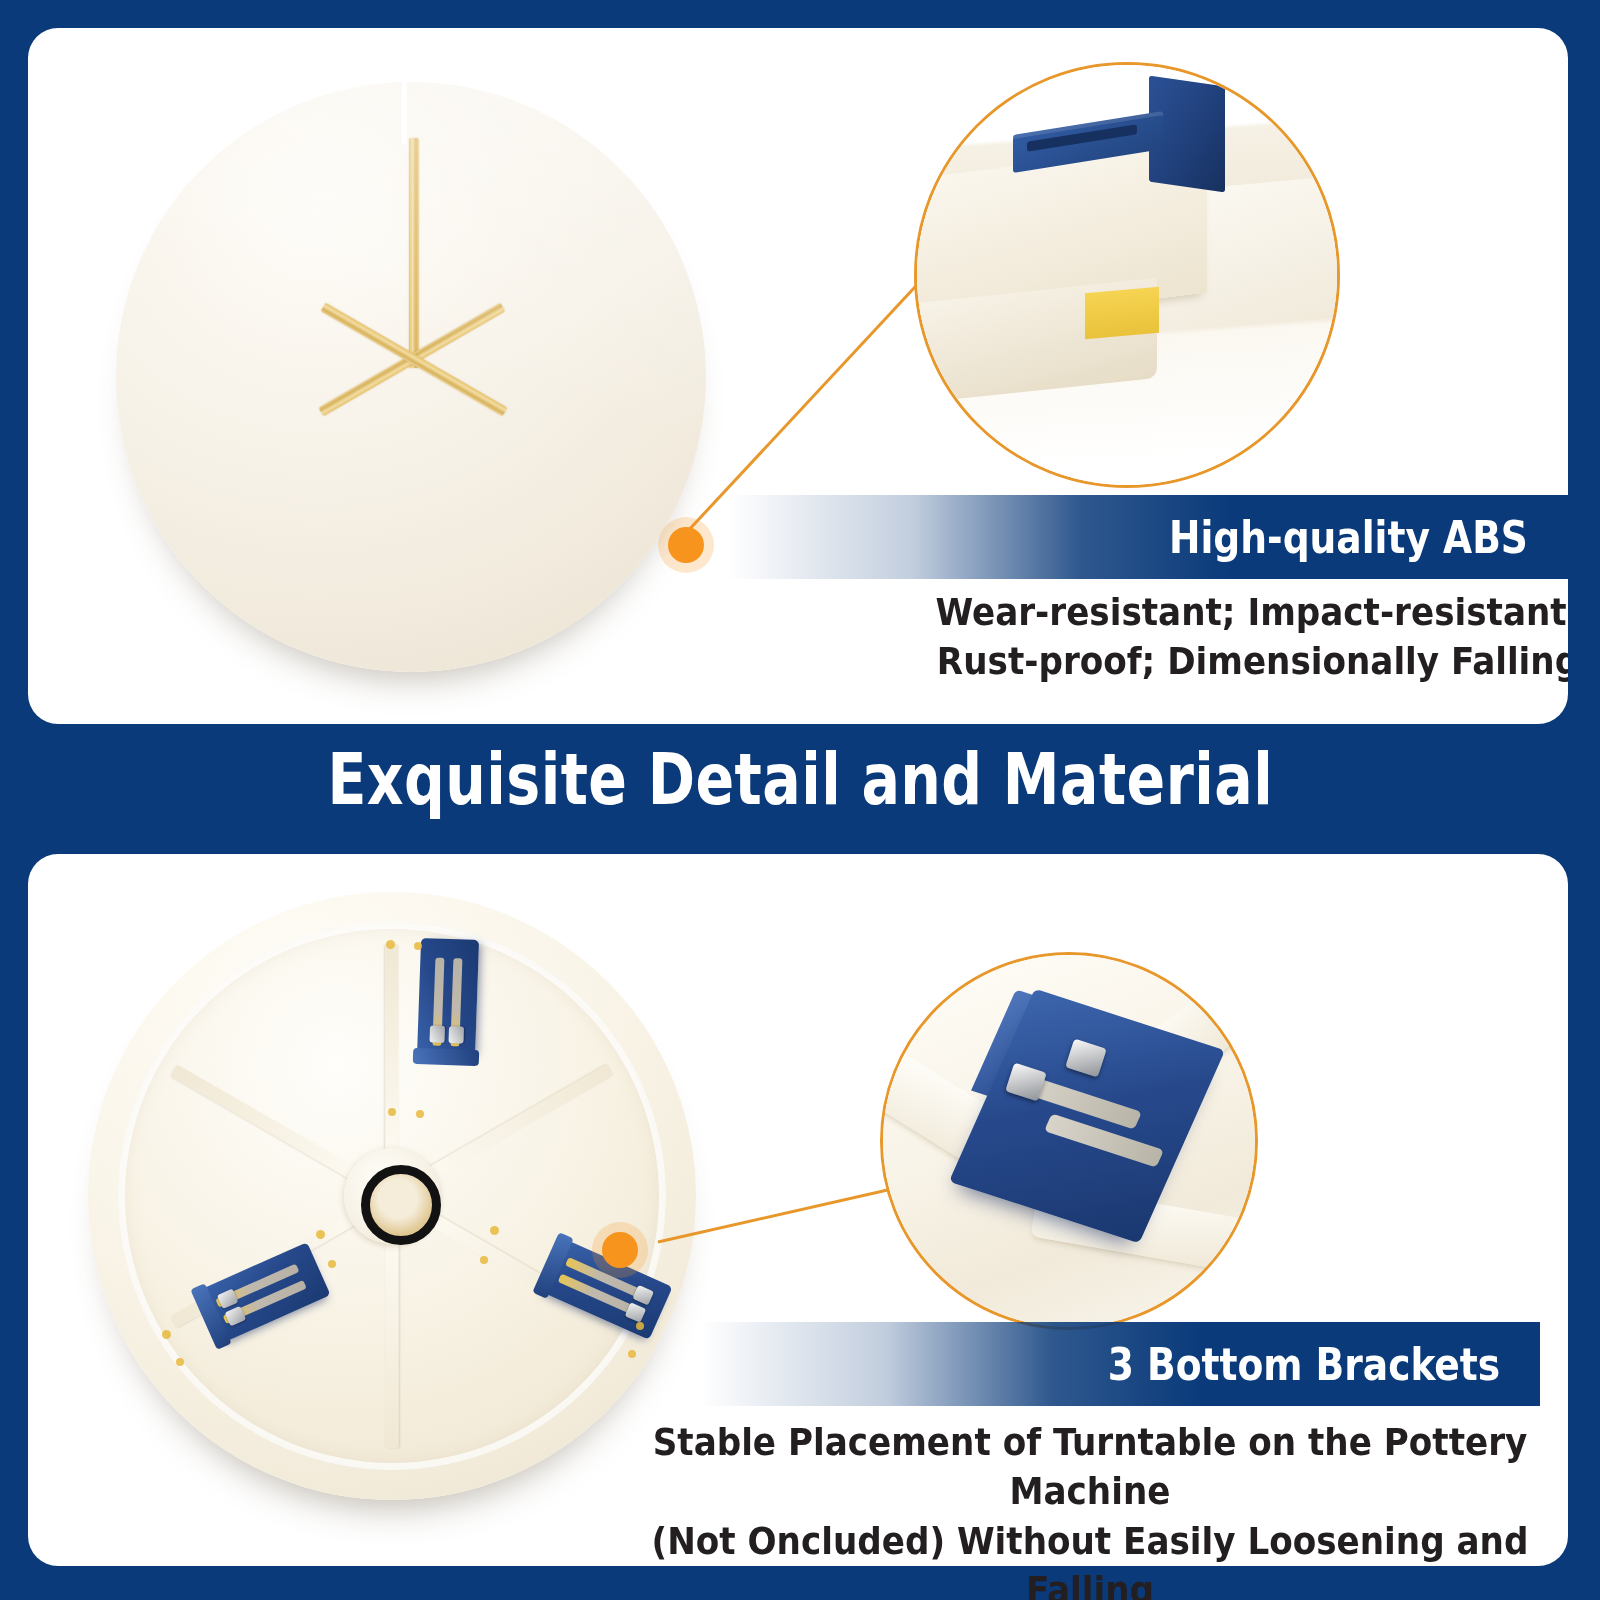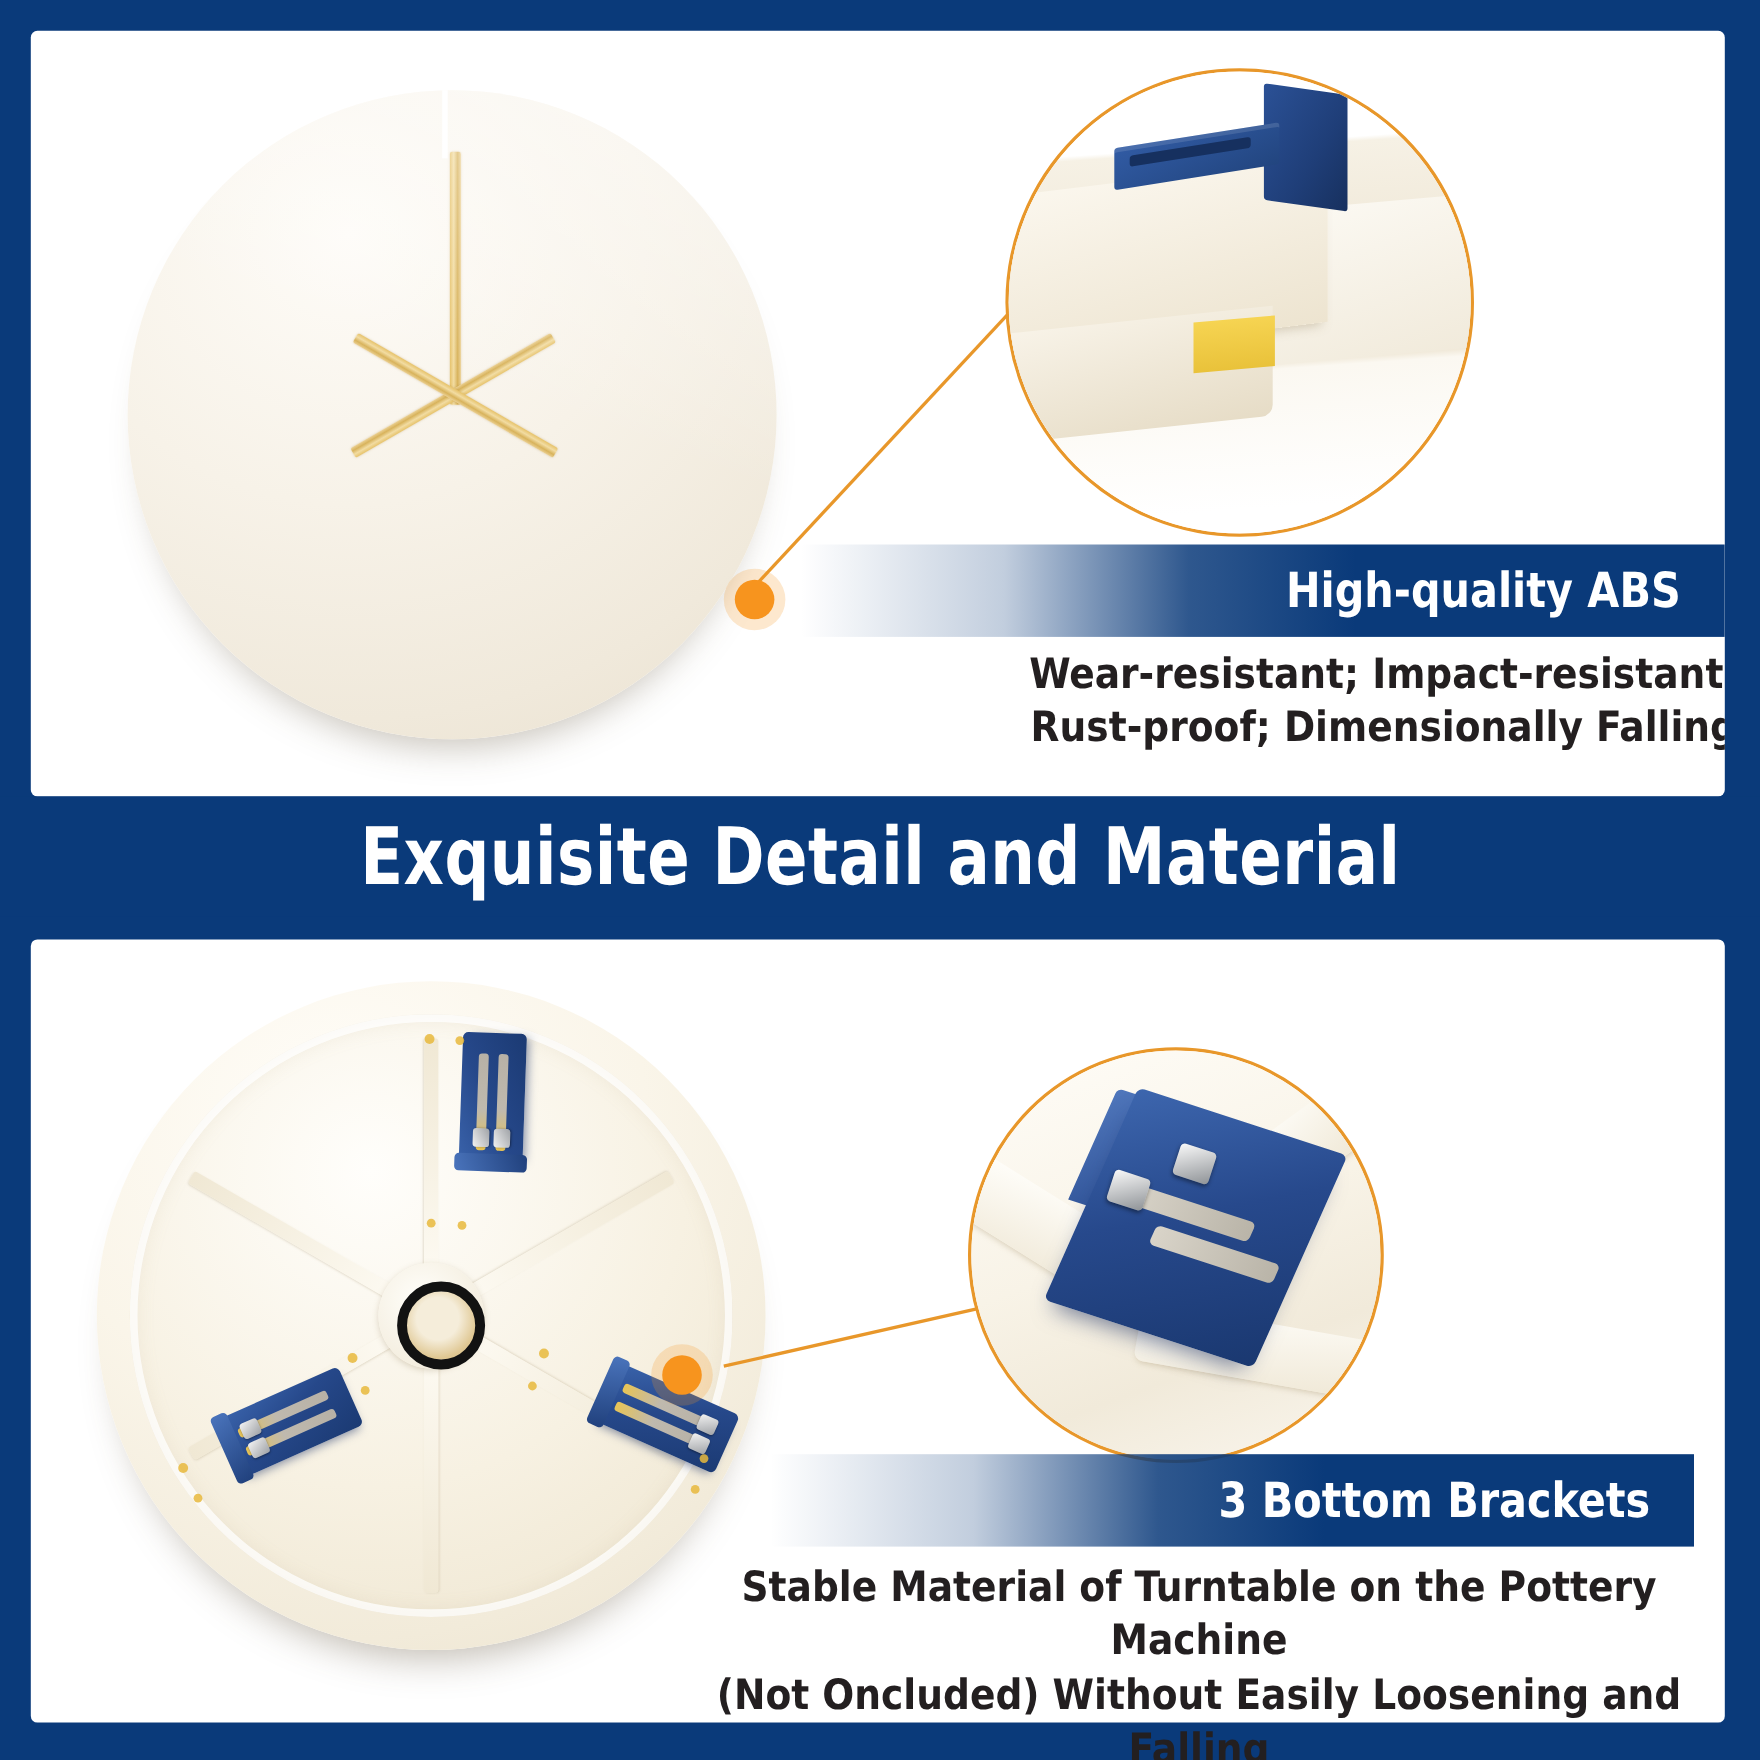--- a/index.html
+++ b/index.html
@@ -6,21 +6,21 @@
   body{
     width:1600px;height:1600px;
     background:#0A3A7A;
     font-family:"Liberation Sans", sans-serif;
     overflow:hidden;
   }
   .frame{position:absolute;inset:0;background:#0A3A7A;}
 
   
   .card{
-    position:absolute;background:#ffffff;border-radius:6px;overflow:hidden;
+    position:absolute;background:#ffffff;border-radius:30px;overflow:hidden;
   }
   .card-top{left:28px;top:28px;width:1540px;height:696px;}
   .card-bottom{left:28px;top:854px;width:1540px;height:712px;}
 
   
   .band{
     position:absolute;left:0;right:0;top:724px;height:109px;
     background:#0A3A7A;display:flex;align-items:center;justify-content:center;
   }
   .band-title{
@@ -352,17 +352,17 @@
       <div class="bolt n1"></div>
       <div class="bolt n2"></div>
     </div>
   </div>
 
   <div class="label-bar bar-bot">
     <span>3 Bottom Brackets</span>
   </div>
 
   <div class="desc desc-bot">
-    <div>Stable Material of Turntable on the Pottery Machine</div>
+    <div>Stable Placement of Turntable on the Pottery Machine</div>
     <div>(Not Oncluded) Without Easily Loosening and Falling</div>
   </div>
 
 </div>
 
 </body></html>

